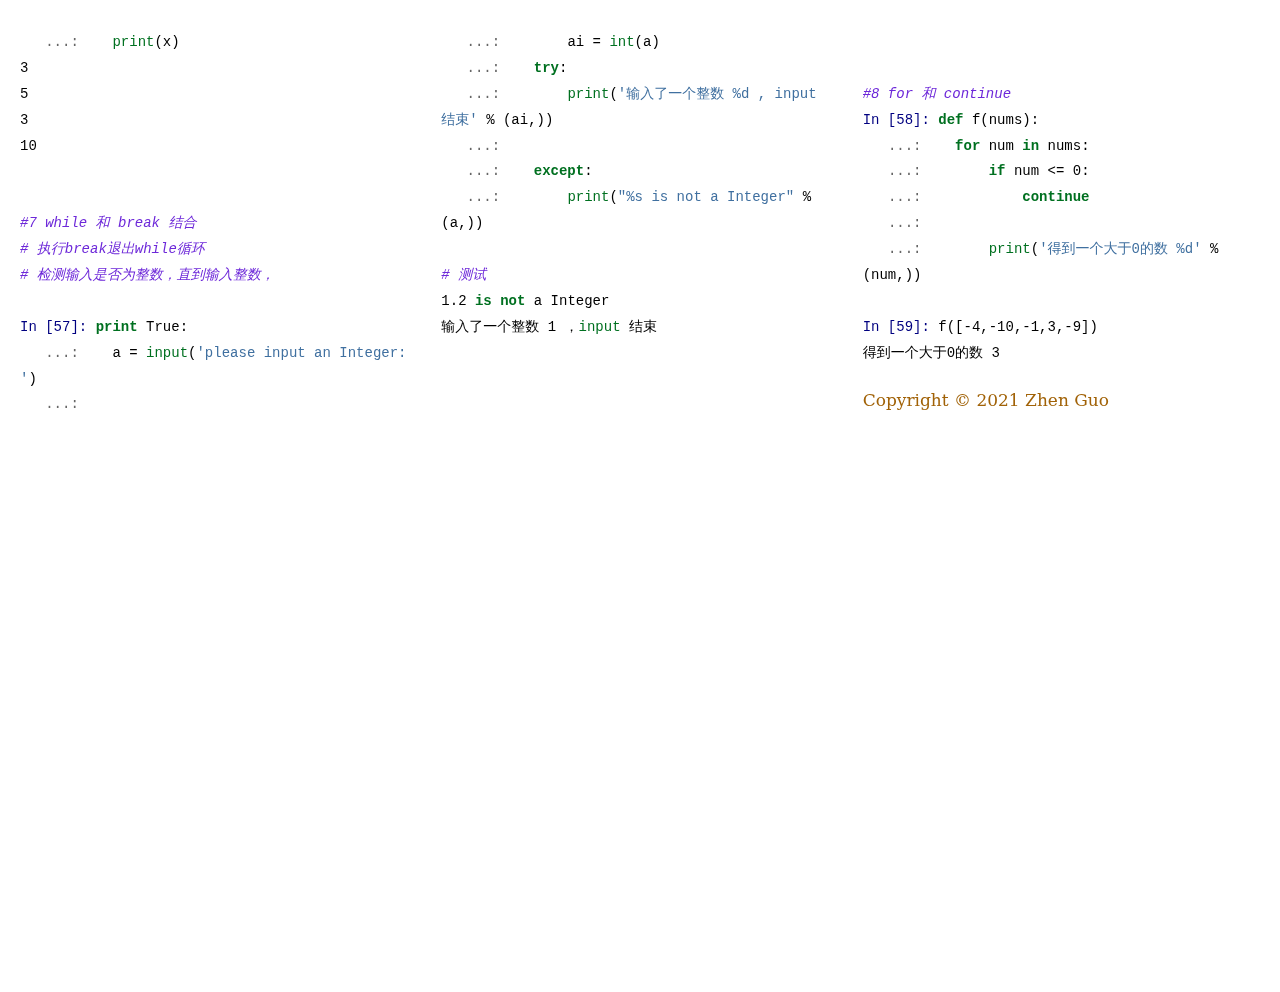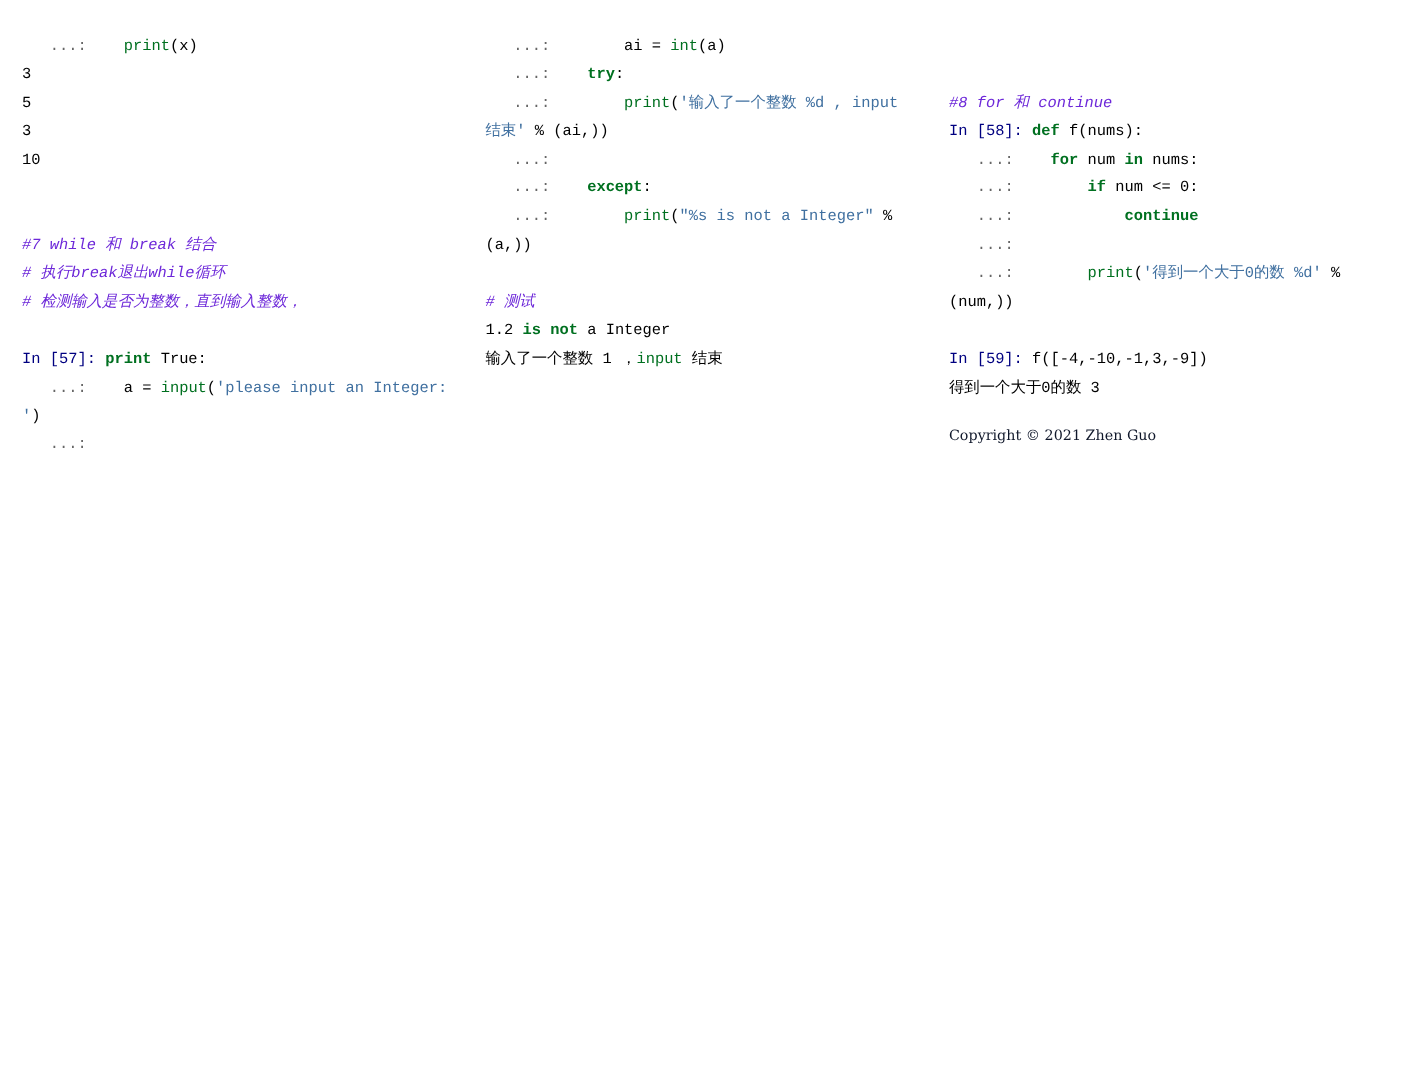--- a/index.html
+++ b/index.html
@@ -28,22 +28,22 @@
       word-break: break-word;
     }
     .k { color: #007020; font-weight: bold; }  
     .nb { color: #007020; }                     
     .s { color: #4070a0; }                       
     .c { color: #6d28d9; font-style: italic; }  
     .p { color: #666666; }                      
     .nn-in { color: #000080; font-weight: normal; } 
     .copyright {
       font-family: "DejaVu Serif", "Georgia", serif;
-      font-size: 13px;
-      color: #0f172a;
+      font-size: 17px;
+      color: #a16207;
       margin-top: 18px;
     }
   </style>
 </head>
 <body>
 
 <div class="container">
   <div class="col">
       <div class="code-line"><span class="p">   ...:    </span><span class="nb">print</span><span>(x)</span></div>
       <div class="code-line"><span>3</span></div>

